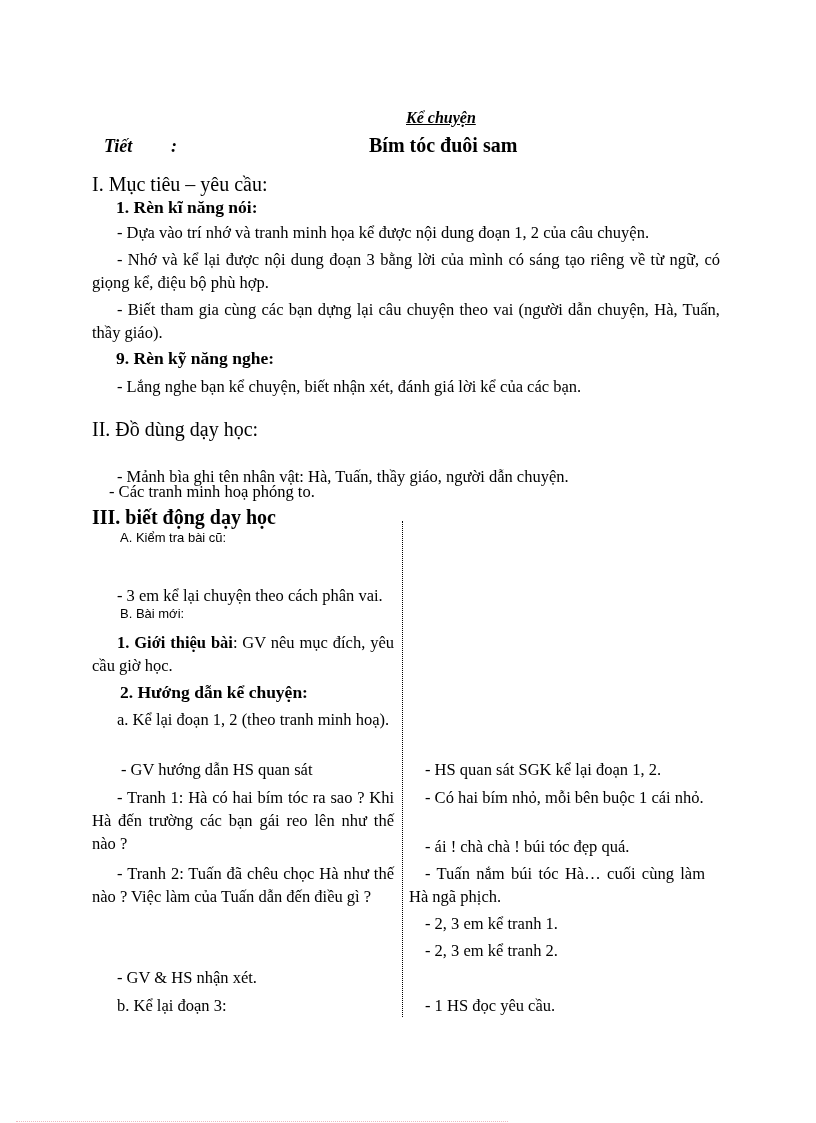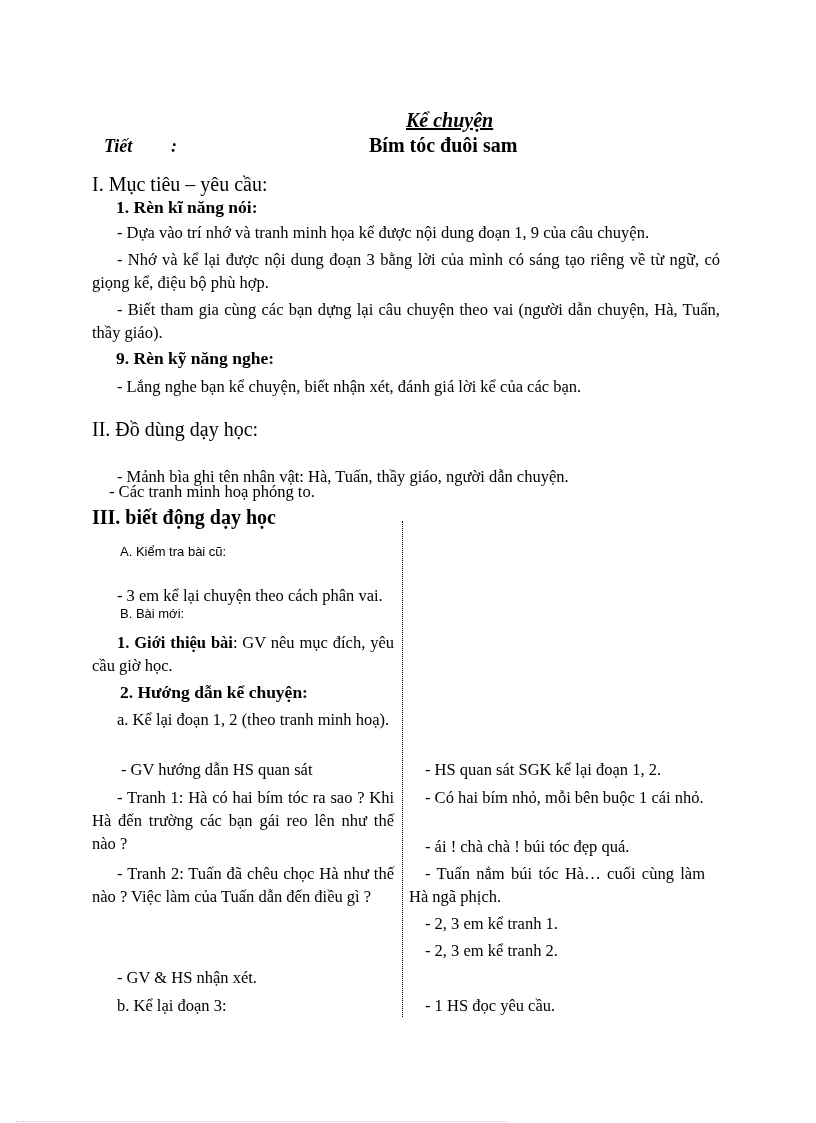--- a/index.html
+++ b/index.html
@@ -13,21 +13,21 @@
     position: relative;
     overflow: hidden;
     font-family: "Liberation Serif", "DejaVu Serif", serif;
     color: #000;
   }
   .abs { position: absolute; white-space: nowrap; }
   .bold { font-weight: bold; }
 
   .kechuyen {
     left: 406px; top: 109px;
-    font-size: 20px; font-weight: bold; font-style: italic;
+    font-size: 16px; font-weight: bold; font-style: italic;
     text-decoration: underline;
   }
   .tiet {
     left: 104px; top: 136px;
     font-size: 18px; font-weight: bold; font-style: italic; text-align: center;
   }
   .tiet-colon {
     left: 171px; top: 136px;
     font-size: 18px; font-weight: bold; font-style: italic;
   }
@@ -68,21 +68,21 @@
 
 <div class="abs kechuyen">Kể chuyện</div>
 <div class="abs tiet">Tiết</div>
 <div class="abs tiet-colon">:</div>
 <div class="abs lesson-title">Bím tóc đuôi sam</div>
 
 <div class="abs sec-head" style="left:92px; top:173px;">I. Mục tiêu – yêu cầu:</div>
 <div class="abs sub-head" style="left:116px; top:197px;">1. Rèn kĩ năng nói:</div>
 
 <div class="para" style="left:92px; top:221px; width:628px;">
-  <span class="indent"></span><span>- Dựa vào trí nhớ và tranh minh họa kể được nội dung đoạn 1, 9 của câu chuyện.</span>
+  <span class="indent"></span><span>- Dựa vào trí nhớ và tranh minh họa kể được nội dung đoạn 1, 2 của câu chuyện.</span>
 </div>
 <div class="para" style="left:92px; top:248px; width:628px;">
   <span class="indent"></span><span>- Nhớ và kể lại  được nội dung đoạn 3 bằng lời của mình có sáng tạo riêng về từ ngữ, có giọng kể, điệu bộ phù hợp.</span>
 </div>
 <div class="para" style="left:92px; top:298px; width:628px;">
   <span class="indent"></span><span>- Biết  tham  gia  cùng  các bạn dựng lại  câu chuyện  theo vai  (người  dẫn chuyện, Hà, Tuấn, thầy giáo).</span>
 </div>
 
 <div class="abs sub-head" style="left:116px; top:348px;">9. Rèn kỹ năng nghe:</div>
 <div class="para" style="left:92px; top:375px; width:628px;">
@@ -94,21 +94,21 @@
   <span class="indent"></span><span>- Các tranh minh hoạ phóng to.</span>
 </div>
 <div class="para" style="left:92px; top:465px; width:628px;">
   <span class="indent"></span><span>- Mảnh bìa ghi tên nhân vật: Hà, Tuấn, thầy giáo, người  dẫn chuyện.</span>
 </div>
 
 <div class="abs sec-head bold" style="left:92px; top:506px;">III. biết động dạy học</div>
 
 <div class="divider"></div>
 
-<div class="abs sans-small" style="left:120px; top:530px;margin-top:14px;">A. Kiểm tra bài cũ:</div>
+<div class="abs sans-small" style="left:120px; top:530px;">A. Kiểm tra bài cũ:</div>
 <div class="para" style="left:92px; top:584px; width:302px;">
   <span class="indent"></span><span>- 3 em kể lại  chuyện theo cách phân vai.</span>
 </div>
 <div class="abs sans-small" style="left:120px; top:606px;">B. Bài mới:</div>
 
 <div class="para" style="left:92px; top:631px; width:302px;">
   <span class="indent"></span><b>1. Giới  thiệu  bài</b><span>: GV  nêu  mục đích, yêu cầu giờ học.</span>
 </div>
 
 <div class="abs sub-head" style="left:120px; top:682px;">2. Hướng dẫn kể chuyện:</div>

